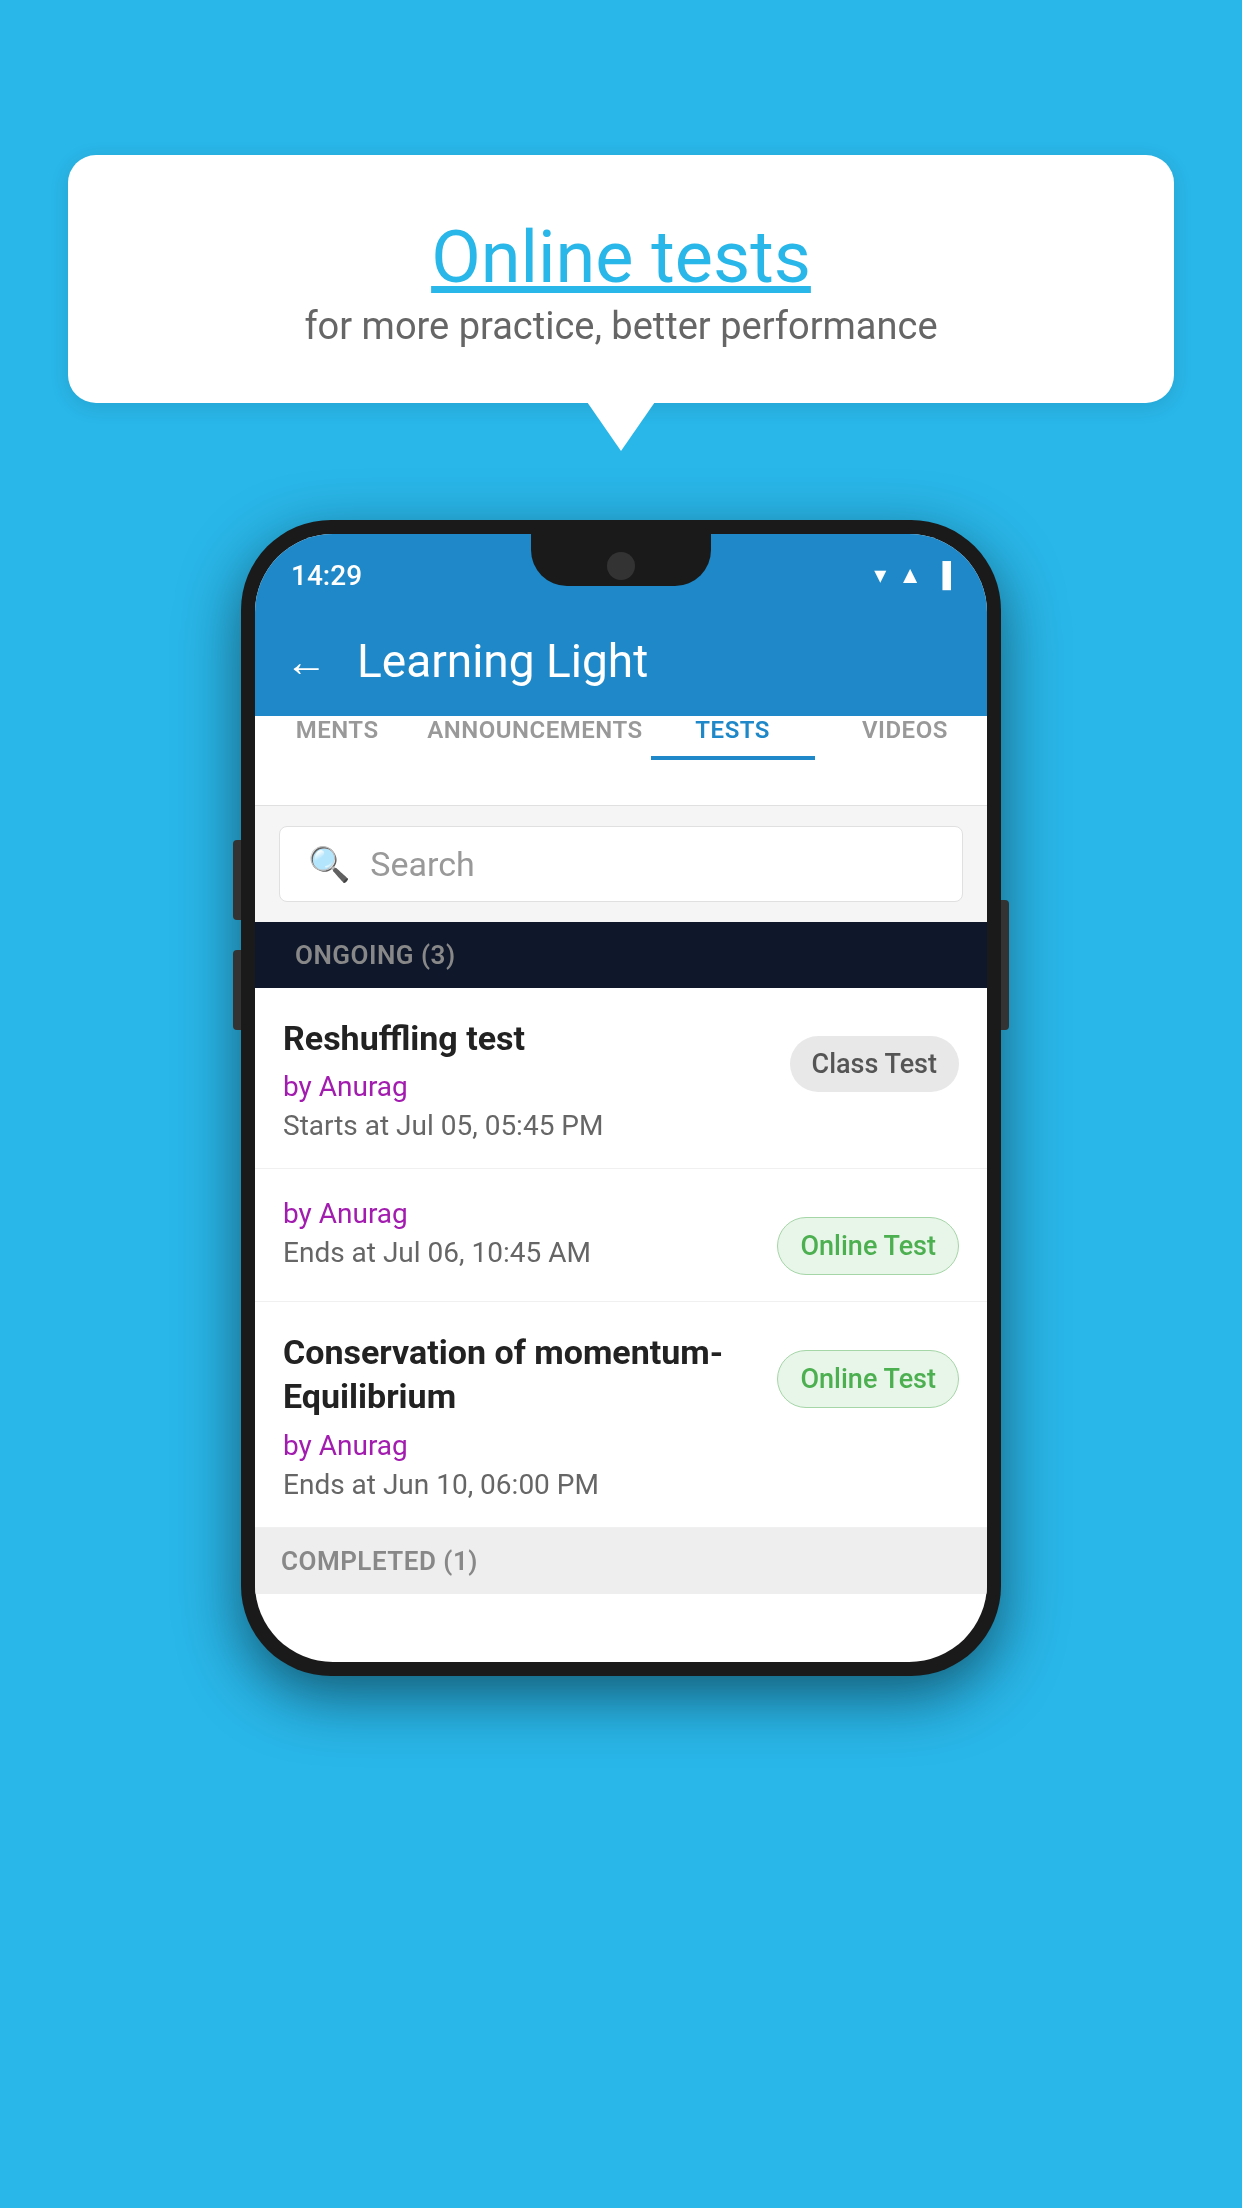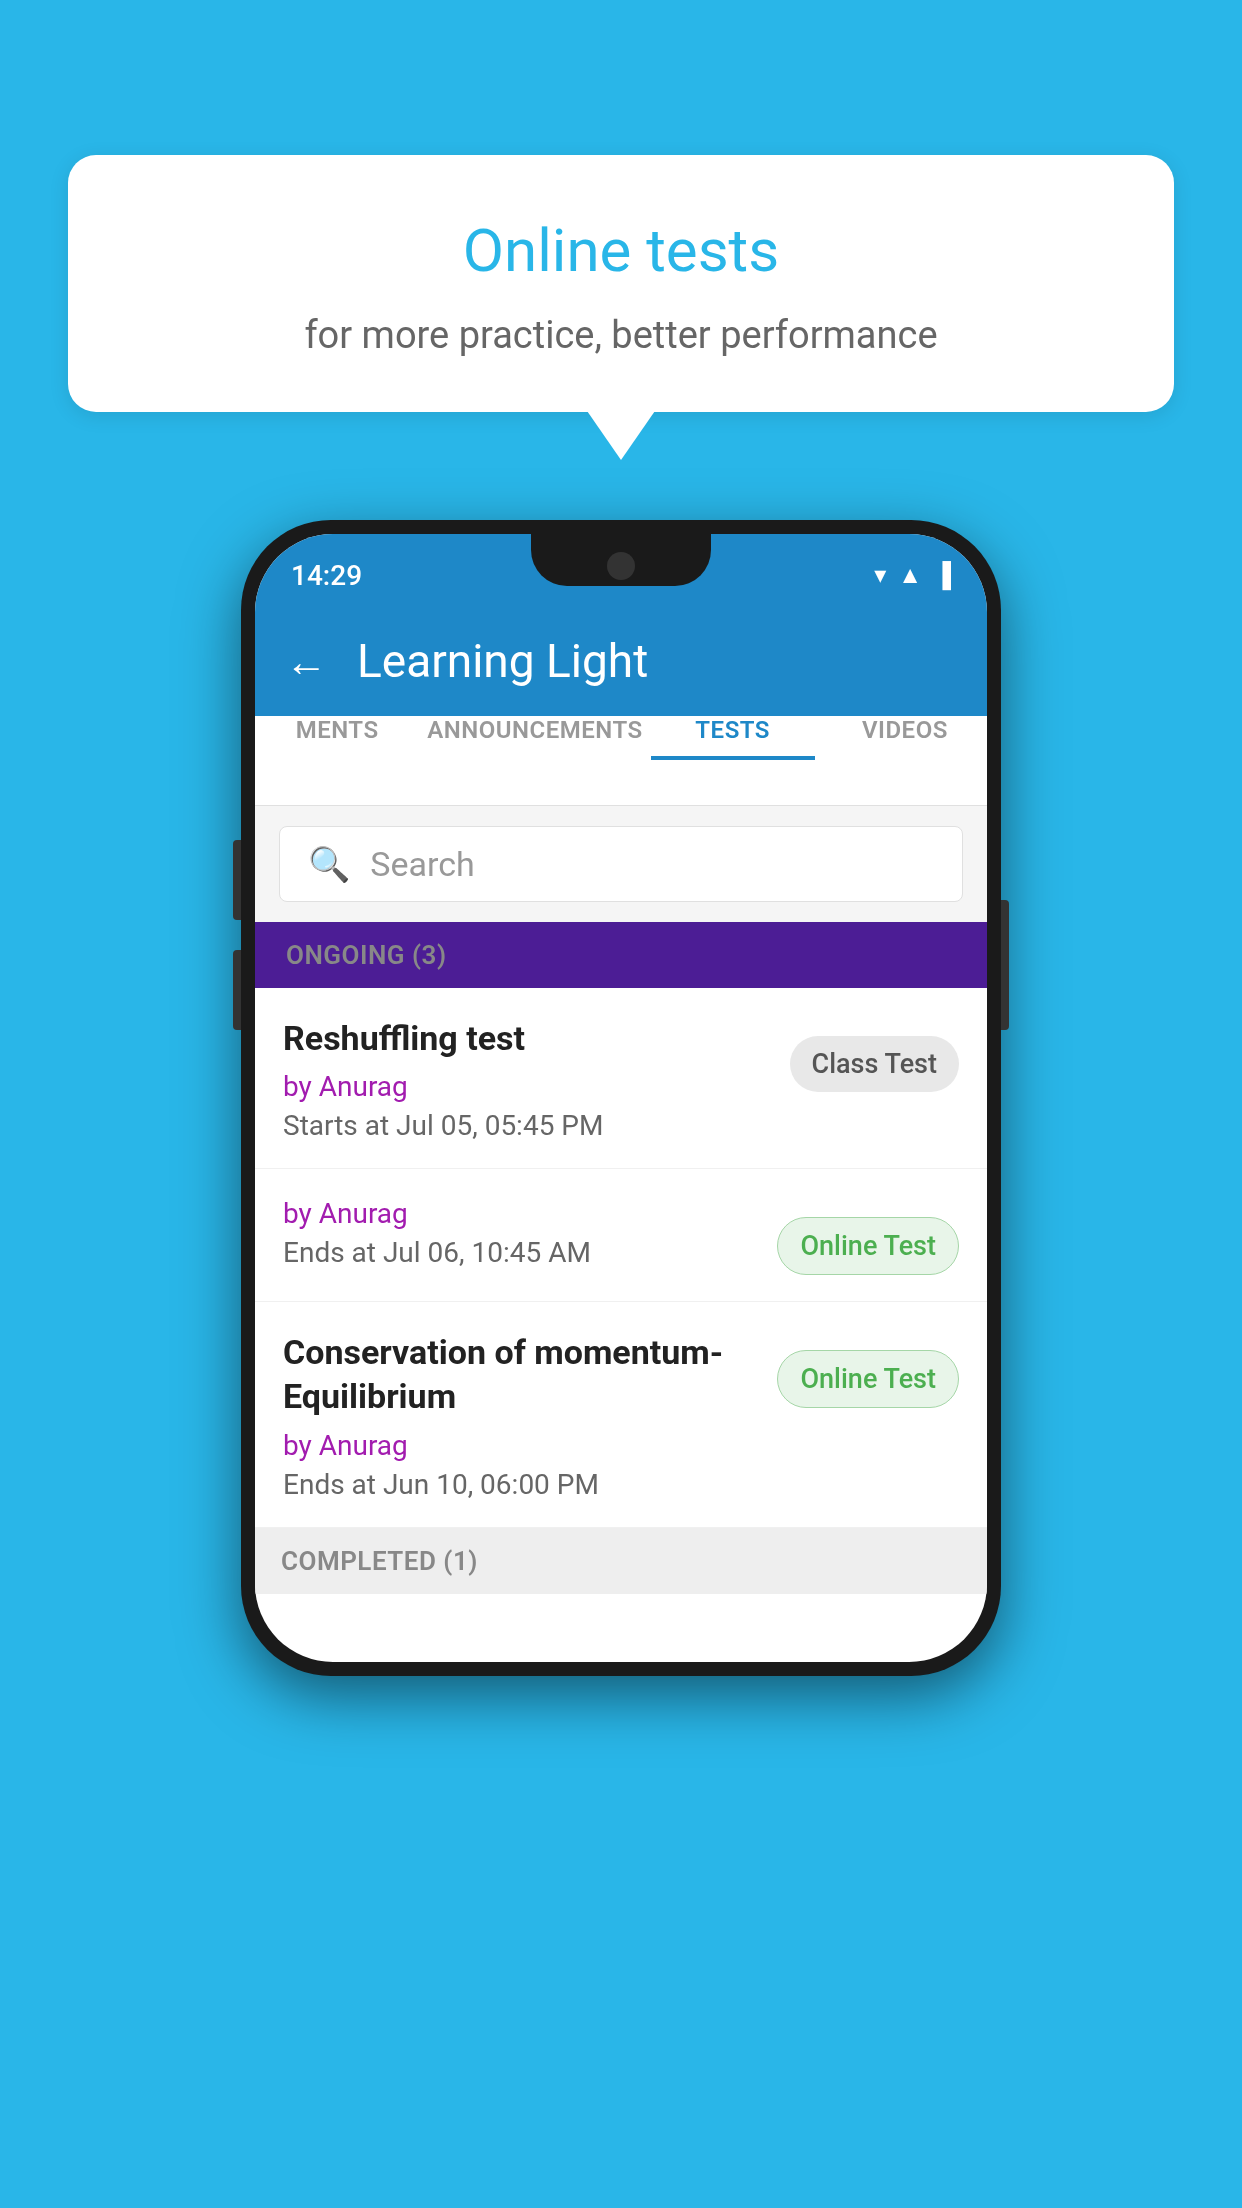--- a/index.html
+++ b/index.html
@@ -33,24 +33,25 @@
       left: 50%;
       transform: translateX(-50%);
       width: 0;
       height: 0;
       border-left: 36px solid transparent;
       border-right: 36px solid transparent;
       border-top: 52px solid white;
     }
 
     .speech-bubble h1 {
-      font-size: 60px;
+      font-size: 72px;
       color: #29b6e8;
       font-weight: 400;
-      margin-bottom: 27px;
+      margin-bottom: 4px;
+      text-decoration: underline;
     }
 
     .speech-bubble p {
       font-size: 38px;
       color: #666;
       font-weight: 400;
     }
 
     
     .phone-container {
@@ -205,22 +206,22 @@
       font-size: 34px;
     }
 
     .search-text {
       font-size: 34px;
       color: #999;
     }
 
     
     .section-header {
-      background: #4c1d95;
-      padding: 18px 31px;
+      background: #0f172a;
+      padding: 18px 40px;
     }
 
     .section-label {
       font-size: 26px;
       color: #888;
       font-weight: 600;
       letter-spacing: 0.5px;
     }
 
     

